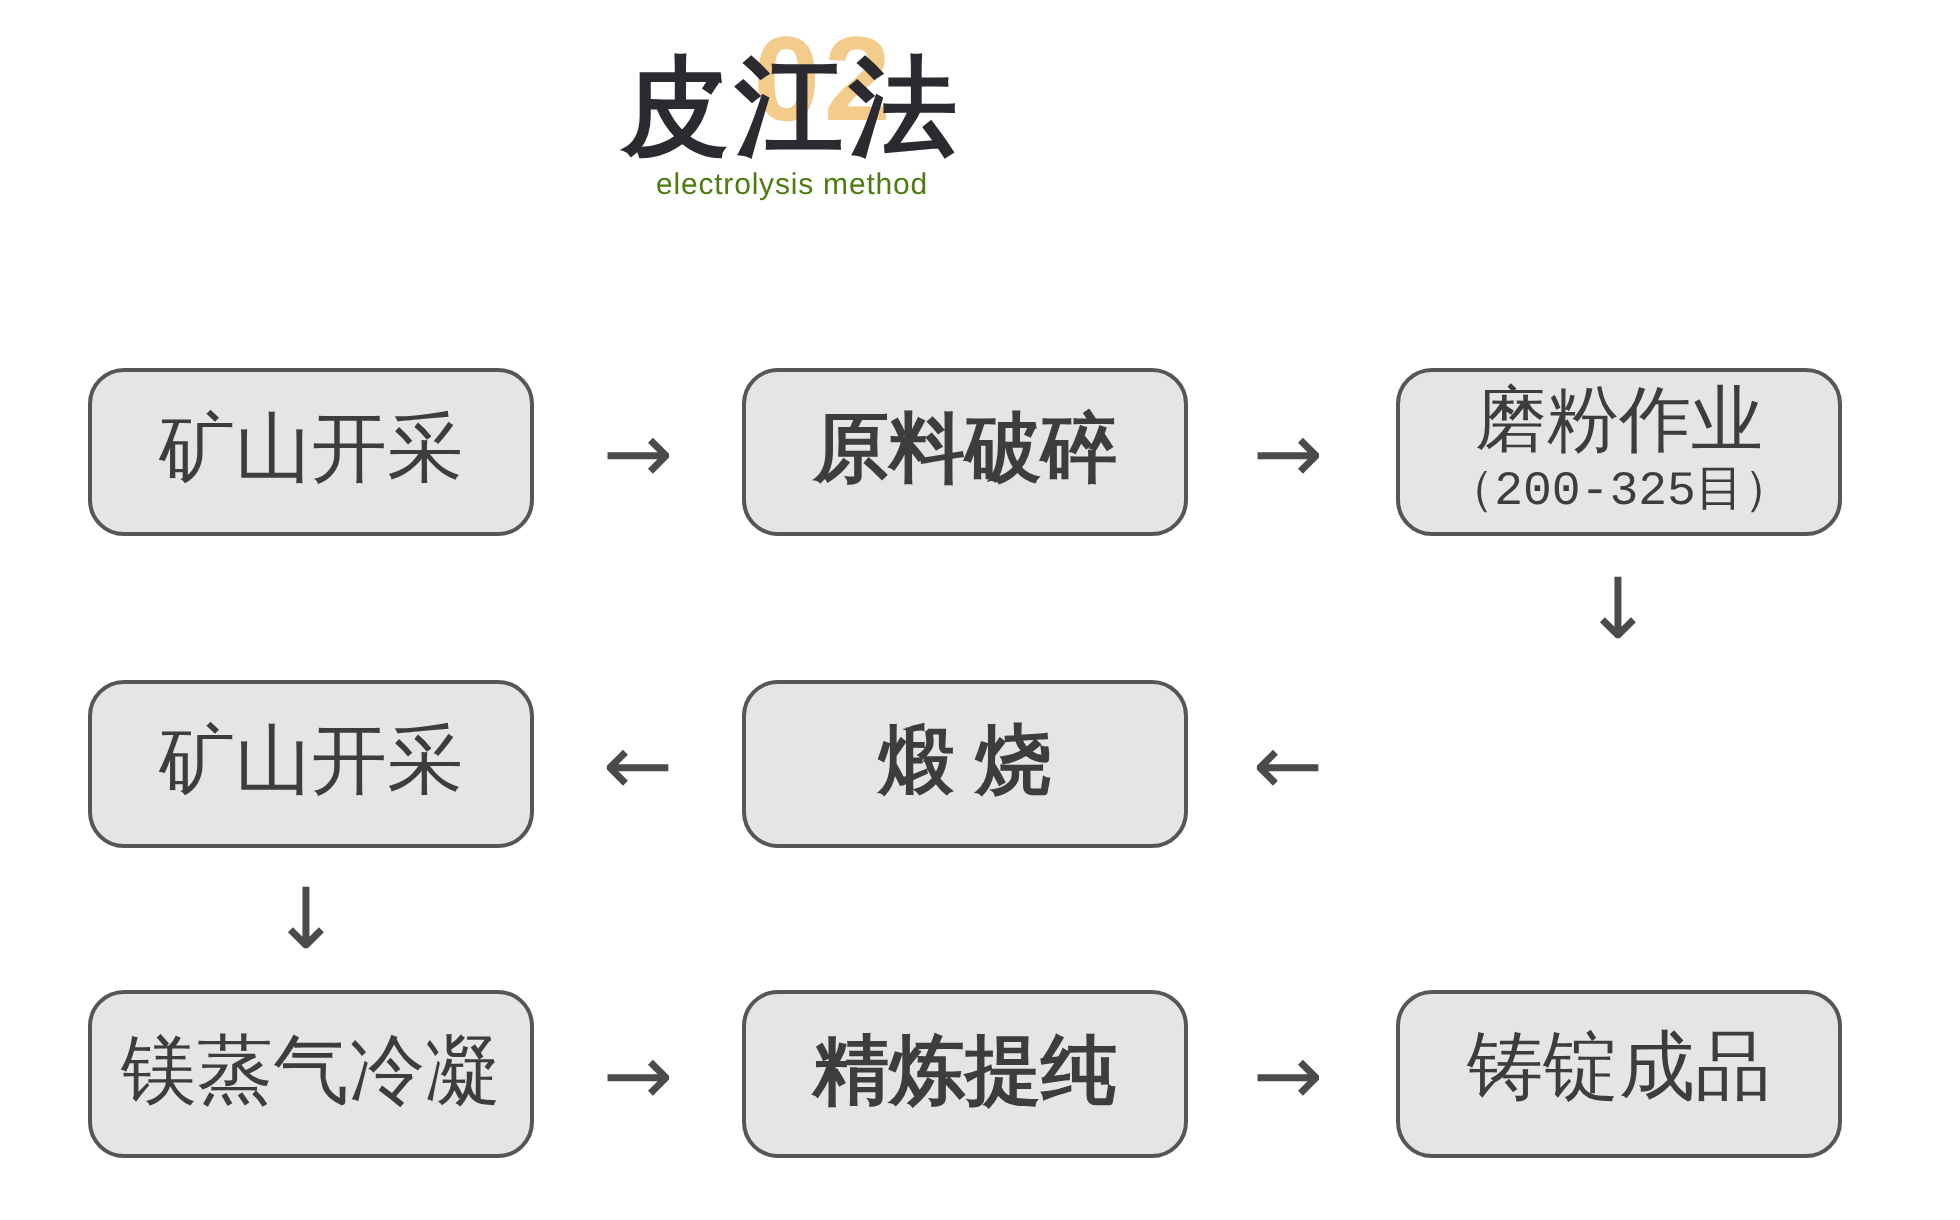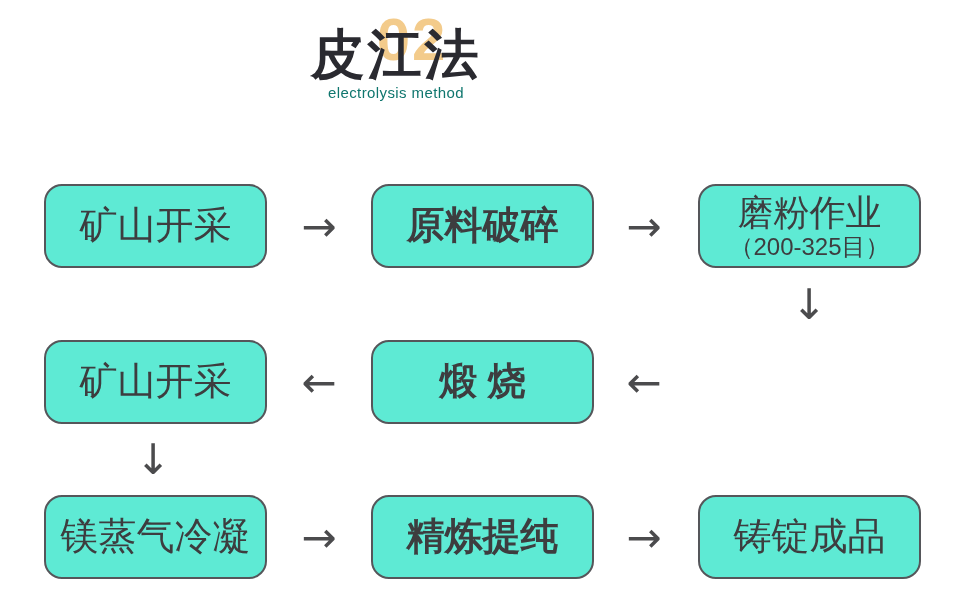--- a/index.html
+++ b/index.html
@@ -34,45 +34,45 @@
     letter-spacing: 3px;
     color: #2A2A30;
     line-height: 1.15;
   }
   .page-subtitle {
     position: relative;
     z-index: 2;
     margin-top: -1px;
     font-size: 15px;
     letter-spacing: 0.4px;
-    color: #0f766e;
+    color: #4d7c0f;
   }
 
   
   .node {
     position: absolute;
     width: 223px;
     height: 84px;
     border: 2px solid #55565A;
     border-radius: 18px;
-    background: #5eead4;
+    background: #e5e5e5;
     display: flex;
     flex-direction: column;
     align-items: center;
     justify-content: center;
     color: #3D3D3F;
   }
   .node .label   { font-size: 38px; line-height: 1.15; white-space: pre; }
   .node .sublabel{ font-size: 24px; line-height: 1.1;  white-space: pre; }
   .node.has-sub .label { font-size: 36px; line-height: 1.2; }
 
   
   .c0 { left: 44px; }
   .c1 { left: 371px; font-weight: bold; }
-  .c2 { left: 698px; }
+  .c2 { left: 698px; font-family: Liberation Mono, monospace; }
   
   .r0 { top: 184px; }
   .r1 { top: 340px; }
   .r2 { top: 495px; }
 
   
   .arrow {
     position: absolute;
     transform: translate(-50%, -50%);
     color: #4B4B4D;

